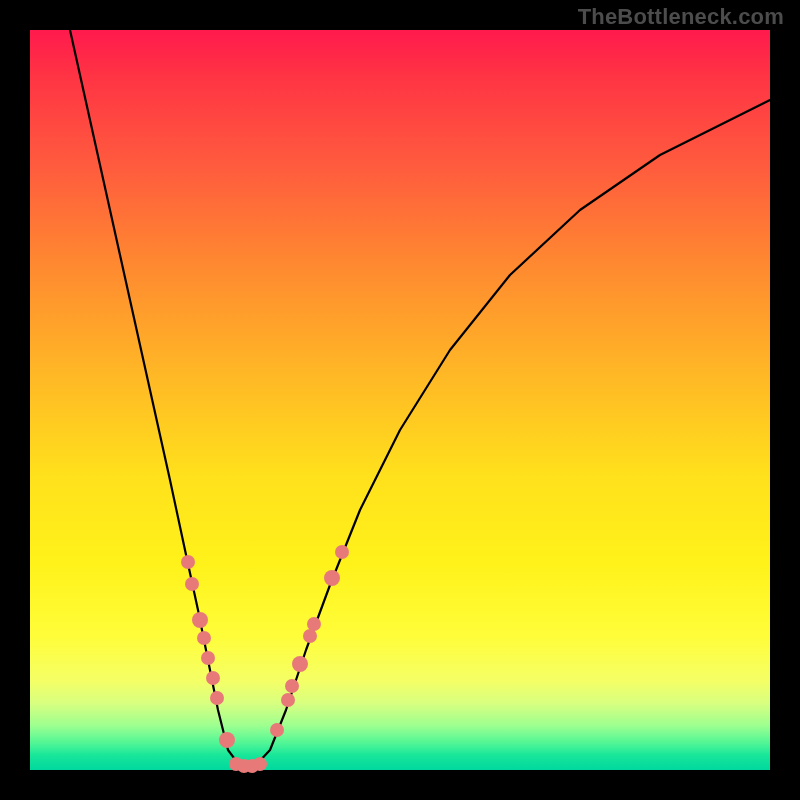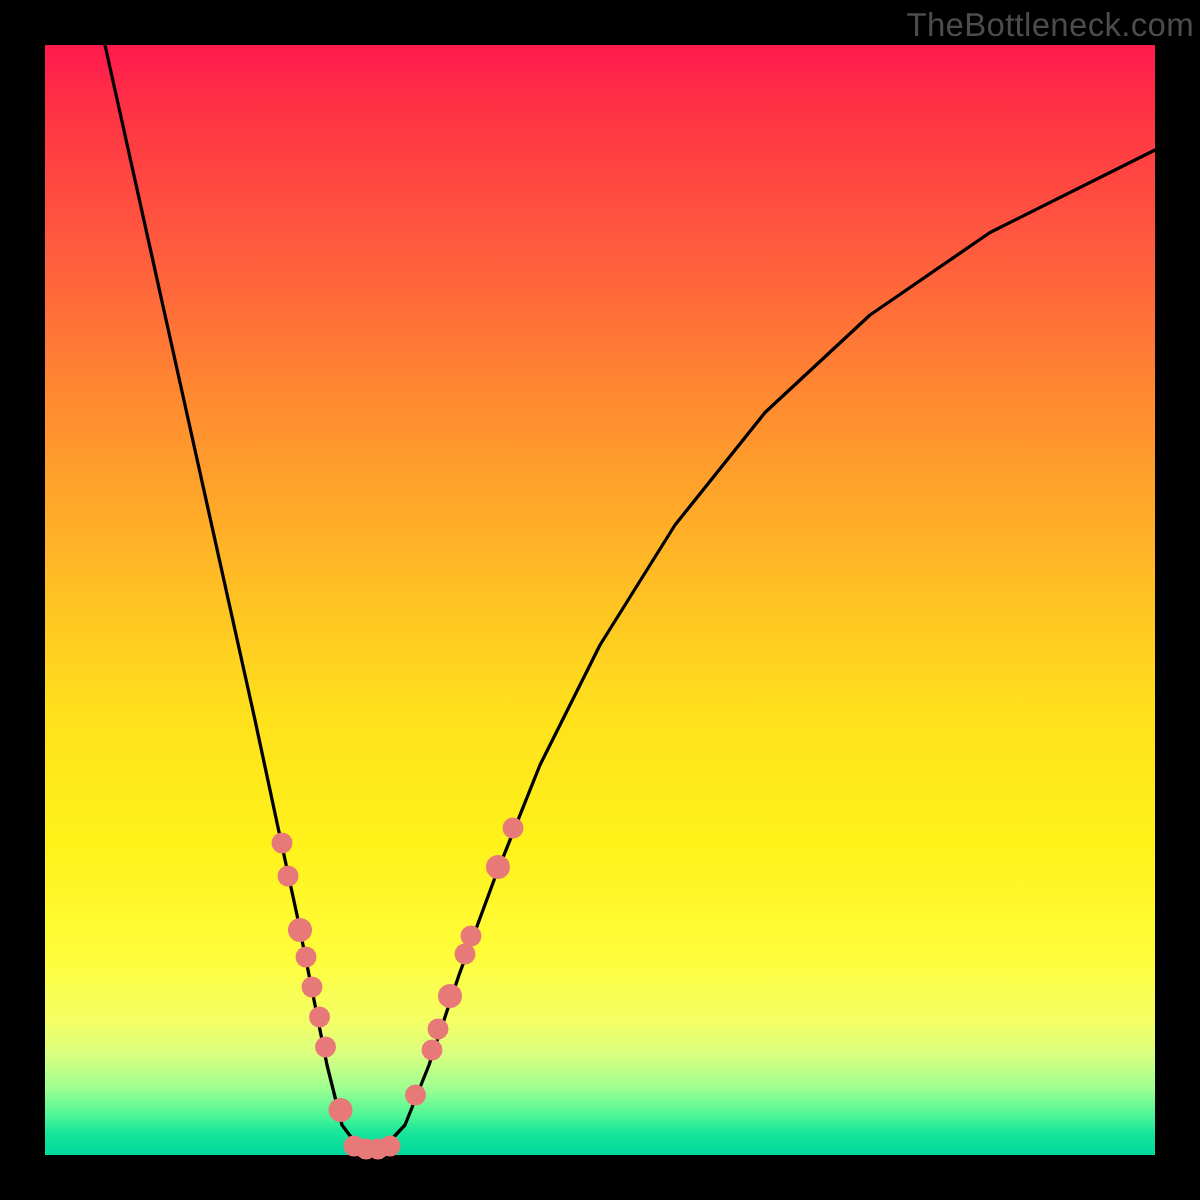--- a/index.html
+++ b/index.html
@@ -30,24 +30,24 @@
       #d8ff80 91%,
       #9dff90 94%,
       #4cf596 96.5%,
       #18e69a 98%,
       #00d89e 100%
     );
   }
   .watermark {
     position: absolute;
     top: 4px;
-    right: 4px;
+    right: 16px;
     color: #4c4c4c;
     font-size: 22px;
-    font-weight: 400;
+    font-weight: 700;
     letter-spacing: 0.2px;
   }
   svg.plot {
     position: absolute;
     left: 0;
     top: 0;
     width: 740px;
     height: 740px;
     overflow: visible;
   }

